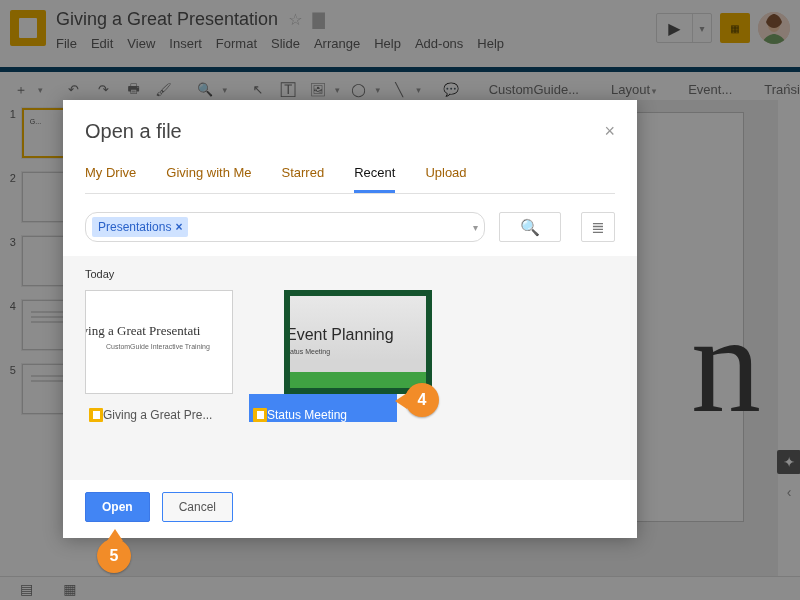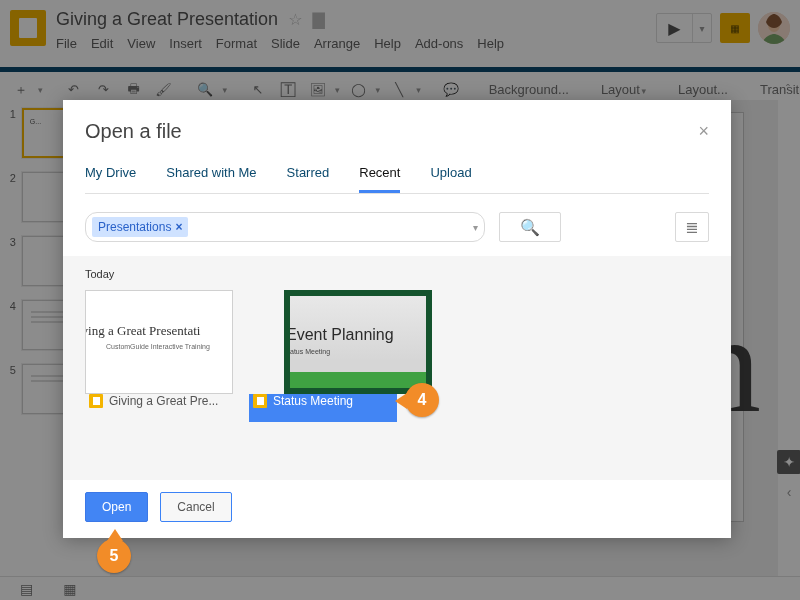--- a/index.html
+++ b/index.html
@@ -51,54 +51,54 @@
   .right-tools .chev { color:#999; font-size:14px; }
 
   
   .bottombar { position:absolute; bottom:0; left:0; right:0; height:24px; border-top:1px solid #e0e0e0; display:flex; align-items:center; padding: 0 20px; gap: 30px; color:#757575; }
   .bottombar .micon { font-size: 14px; }
 
   
   .overlay { position:absolute; inset:0; background: rgba(0,0,0,0.45); }
 
   
-  .dialog { position:absolute; left: 63px; top: 100px; width: 668px; height: 438px; background:#fff; box-shadow: 0 2px 18px rgba(0,0,0,0.3); display:flex; flex-direction:column; padding: 20px 22px 16px 22px; }
+  .dialog { position:absolute; left: 63px; top: 100px; width: 574px; height: 438px; background:#fff; box-shadow: 0 2px 18px rgba(0,0,0,0.3); display:flex; flex-direction:column; padding: 20px 22px 16px 22px; }
   .dlg-title-row { display:flex; align-items:center; }
   .dlg-title { font-size: 20px; color:#444; flex:1; }
   .dlg-close { font-size: 18px; color:#999; cursor:pointer; }
   .dlg-tabs { display:flex; gap: 30px; margin-top: 22px; border-bottom: 1px solid #e0e0e0; }
-  .dlg-tabs span { font-size: 13px; color:#0c4a6e; padding-bottom: 10px; cursor:pointer; }
+  .dlg-tabs span { font-size: 13px; color:#a16207; padding-bottom: 10px; cursor:pointer; }
   .dlg-tabs span.active { color:#111; border-bottom: 3px solid #4285f4; }
   .dlg-filter-row { display:flex; align-items:center; gap: 14px; margin-top: 18px; }
   .filter-box { flex: 0 0 400px; height: 30px; border: 1px solid #d9d9d9; border-radius: 12px; display:flex; align-items:center; padding: 0 6px; gap:6px; background:#fff; position:relative; }
   .filter-chip { background:#cfe2ff; color:#2a62c9; font-size: 12px; padding: 3px 6px; border-radius:2px; display:flex; align-items:center; gap:4px; }
   .filter-chip .x { font-weight:bold; }
   .filter-caret { margin-left:auto; color:#999; font-size:10px; }
   .search-btn { width: 62px; height: 30px; border:1px solid #d9d9d9; border-radius:2px; display:flex; align-items:center; justify-content:center; color:#777; }
   .view-btn { width: 34px; height: 30px; border:1px solid #d9d9d9; border-radius:2px; display:flex; align-items:center; justify-content:center; color:#777; margin-left:auto; }
   .dlg-body { flex:1; background:#f5f5f5; margin: 14px -22px 0 -22px; padding: 12px 22px; position:relative; overflow:hidden; }
   .section-label { font-size: 11px; color:#333; margin-bottom: 10px; }
   .thumbs-row { display:flex; gap: 16px; }
   .thumb { width: 148px; }
   .thumb-img { width: 148px; height: 104px; background:#fff; border:1px solid #d0d0d0; position:relative; overflow:hidden; }
   .thumb.selected .thumb-img { border:6px solid #14532d;margin-left:35px; }
   .thumb-img .t1-title { position:absolute; top:32px; left:-8px; right:4px; font-size:13px; color:#333; font-family: Georgia, serif; white-space:nowrap; }
   .thumb-img .t1-sub { position:absolute; top:52px; left:20px; font-size:7px; color:#666; }
   .thumb-img .t2-bg { position:absolute; inset:0; background: linear-gradient(#e8e8e8, #d6d6d6 70%, #d6d6d6); }
   .thumb-img .t2-green { position:absolute; left:0; right:0; bottom:0; height:16px; background:#3fa142; }
   .thumb-img .t2-title { position:absolute; top:30px; left:-4px; font-size:16px; color:#2b2b2b; font-family: "Segoe UI Light","Helvetica Neue",Arial; font-weight:300; }
   .thumb-img .t2-sub { position:absolute; top:52px; left:0; font-size:7px; color:#444; }
-  .thumb-label { height: 28px; display:flex; align-items:flex-start; gap:6px; padding: 0 4px; font-size: 12px; color:#555; white-space:nowrap; overflow:hidden; text-overflow:ellipsis; }
+  .thumb-label { height: 28px; display:flex; align-items:flex-end; padding: 0 4px; font-size: 12px; color:#555; white-space:nowrap; overflow:hidden; text-overflow:ellipsis; }
   .thumb.selected .thumb-label { background:#4285f4; color:#fff; }
   .thumb-label .slides-mini { width:14px; height:14px; background:#f4b400; border-radius:1px; display:inline-flex; align-items:center; justify-content:center; }
   .thumb-label .slides-mini::after { content:""; width:7px; height:8px; background:#fff; }
 
   .dlg-actions { display:flex; gap:12px; align-items:center; margin-top: 12px; }
   .abtn { height: 30px; padding: 0 16px; font-size: 12px; border-radius:2px; display:flex; align-items:center; justify-content:center; cursor:pointer; }
-  .abtn.primary { background:#4285f4; color:#fff; border:1px solid #3b78e7; font-weight:normal; }
+  .abtn.primary { background:#4285f4; color:#fff; border:1px solid #3b78e7; font-weight:bold; }
   .abtn.secondary { background:#f7f7f7; color:#555; border:1px solid #3b82f6; }
 
   
   .callout { position:absolute; width:34px; height:34px; background:#f28c28; border-radius:50%; display:flex; align-items:center; justify-content:center; color:#fff; font-weight:bold; font-size:16px; box-shadow:0 1px 2px rgba(0,0,0,0.3); z-index: 50; }
   .callout .tail-left { position:absolute; left:-10px; top:10px; width:0; height:0; border-top:8px solid transparent; border-bottom:8px solid transparent; border-right:12px solid #f28c28; }
   .callout .tail-up { position:absolute; top:-10px; left:10px; width:0; height:0; border-left:8px solid transparent; border-right:8px solid transparent; border-bottom:12px solid #f28c28; }
 </style>
 </head>
 <body>
 
@@ -158,25 +158,25 @@
   <span class="tbtn">🅃</span>
   <span class="tbtn">🖼</span>
     <span class="tdrop">▾</span>
   <span class="tbtn">◯</span>
     <span class="tdrop">▾</span>
   <span class="tbtn">╲</span>
     <span class="tdrop">▾</span>
   <span class="tsep"></span>
   <span class="tbtn">💬</span>
   <span class="tsep"></span>
-  <span class="ttext">Background...</span>
+  <span class="ttext">CustomGuide...</span>
   <span class="tsep"></span>
   <span class="ttext"><span>Layout</span> <span class="tdrop">▾</span></span>
   <span class="tsep"></span>
-  <span class="ttext">Layout...</span>
+  <span class="ttext">Event...</span>
   <span class="tsep"></span>
   <span class="ttext">Transition...</span>
   <span class="tool-collapse">ˆ</span>
 </div>
 
 <div class="workspace">
   <div class="filmstrip">
     <div class="fs-item">
         <div class="fs-num">1</div>
         <div class="fs-thumb sel">
@@ -229,21 +229,21 @@
 
 <div class="overlay"></div>
 
 <div class="dialog">
   <div class="dlg-title-row">
     <div class="dlg-title">Open a file</div>
     <div class="dlg-close">×</div>
   </div>
   <div class="dlg-tabs">
     <span>My Drive</span>
-    <span>Shared with Me</span>
+    <span>Giving with Me</span>
     <span>Starred</span>
     <span class="active">Recent</span>
     <span>Upload</span>
   </div>
   <div class="dlg-filter-row">
     <div class="filter-box">
       <span class="filter-chip">
           <span>Presentations</span> 
           <span class="x">×</span>
         </span>

